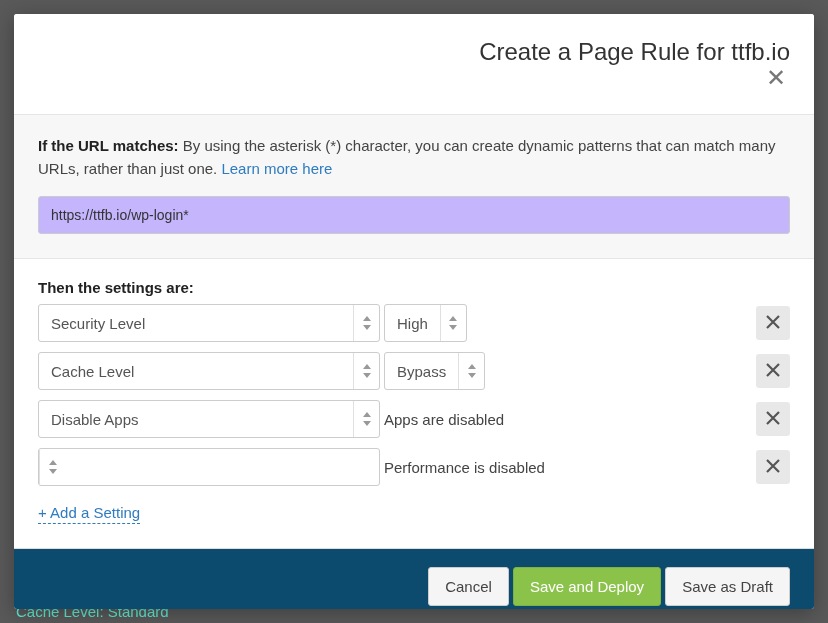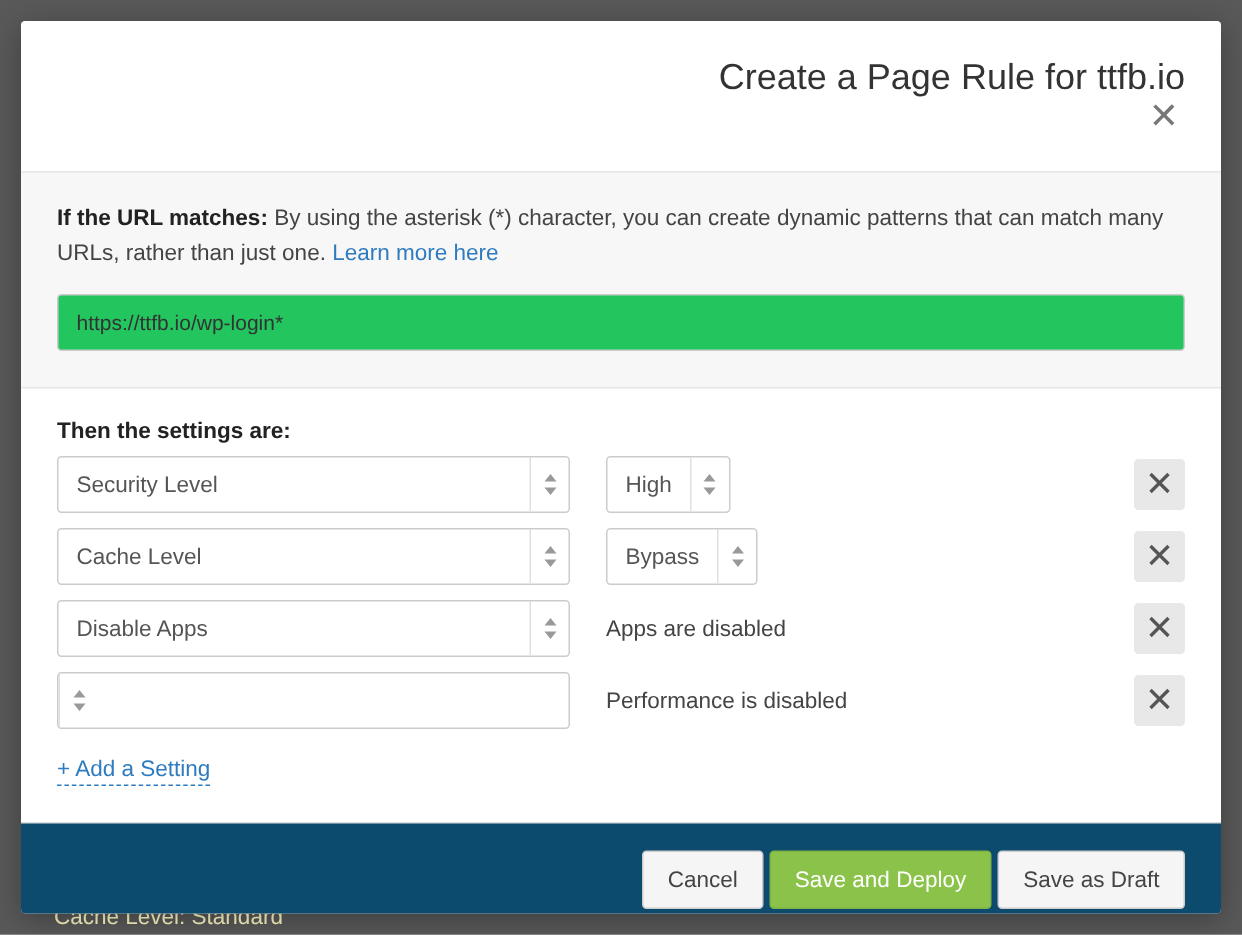--- a/index.html
+++ b/index.html
@@ -14,22 +14,22 @@
       color: #333;
     }
     .backdrop {
       position: absolute;
       inset: 0;
       background: #595959;
     }
     .backdrop-text {
       position: absolute;
       bottom: 3px;
-      left: 36px;
-      color: #fef9c3;
+      left: 16px;
+      color: #5eead4;
       font-size: 15px;
     }
     .modal {
       position: absolute;
       left: 14px;
       right: 14px;
       top: 14px;
       bottom: 14px;
       background: #fff;
       border-radius: 3px;
@@ -76,32 +76,32 @@
       color: #2f7bbf;
       cursor: pointer;
     }
     .url-input {
       width: 100%;
       padding: 10px 12px;
       border: 1px solid #ccc;
       border-radius: 3px;
       font-size: 14px;
       color: #333;
-      background: #22c55e;
+      background: #c4b5fd;
     }
     .settings-label {
       font-weight: 700;
       color: #222;
       margin-bottom: 8px;
       display: block;
     }
     .setting-row {
       display: flex;
       align-items: center;
-      gap: 24px;
+      gap: 4px;
       margin-bottom: 10px;
     }
     .select-wrap {
       position: relative;
       background: #fff;
       border: 1px solid #ccc;
       border-radius: 3px;
       height: 38px;
       display: flex;
       align-items: center;

